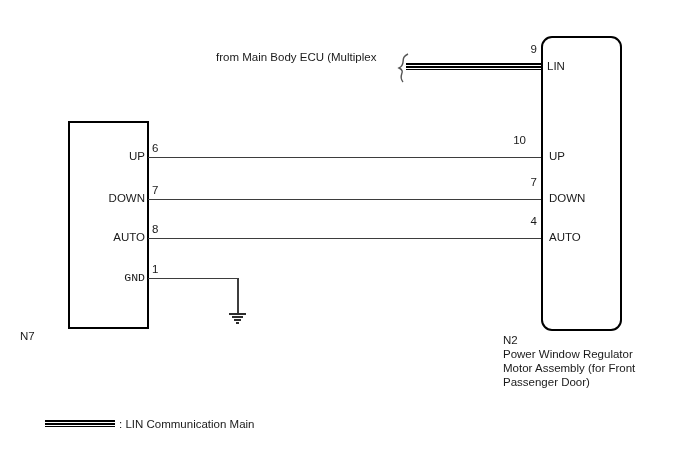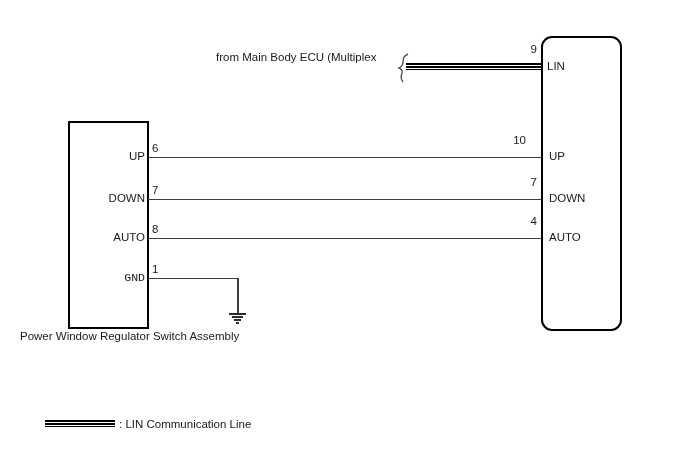--- a/index.html
+++ b/index.html
@@ -91,22 +91,28 @@
   <div class="abs pin-num right-align" style="left:496px;top:134px;width:30px;">10</div>
   <div class="abs pin-num right-align" style="left:507px;top:176px;width:30px;">7</div>
   <div class="abs pin-num right-align" style="left:507px;top:215px;width:30px;">4</div>
 
   <div class="abs pin-label" style="left:547px;top:60px;">LIN</div>
   <div class="abs pin-label" style="left:549px;top:150px;">UP</div>
   <div class="abs pin-label" style="left:549px;top:192px;">DOWN</div>
   <div class="abs pin-label" style="left:549px;top:231px;">AUTO</div>
 
   <div class="abs txt" style="left:20px;top:329px;">
-    <div>Power Window Regulator Switch Assembly</div>
+    <div>N7</div>
   </div>
 
+  <div class="abs txt" style="left:503px;top:333px;">
+    <div>N2</div>
+    <div>Power Window Regulator</div>
+    <div>Motor Assembly (for Front</div>
+    <div>Passenger Door)</div>
+  </div>
 
   <div>
     <div class="lin-stripe" style="left:45px;top:420px;width:70px;"></div>
-    <div class="abs txt" style="left:119px;top:417px;">: LIN Communication Line</div>
+    <div class="abs txt" style="left:119px;top:417px;">: LIN Communication Main</div>
   </div>
 
 </div>
 
 </body></html>

